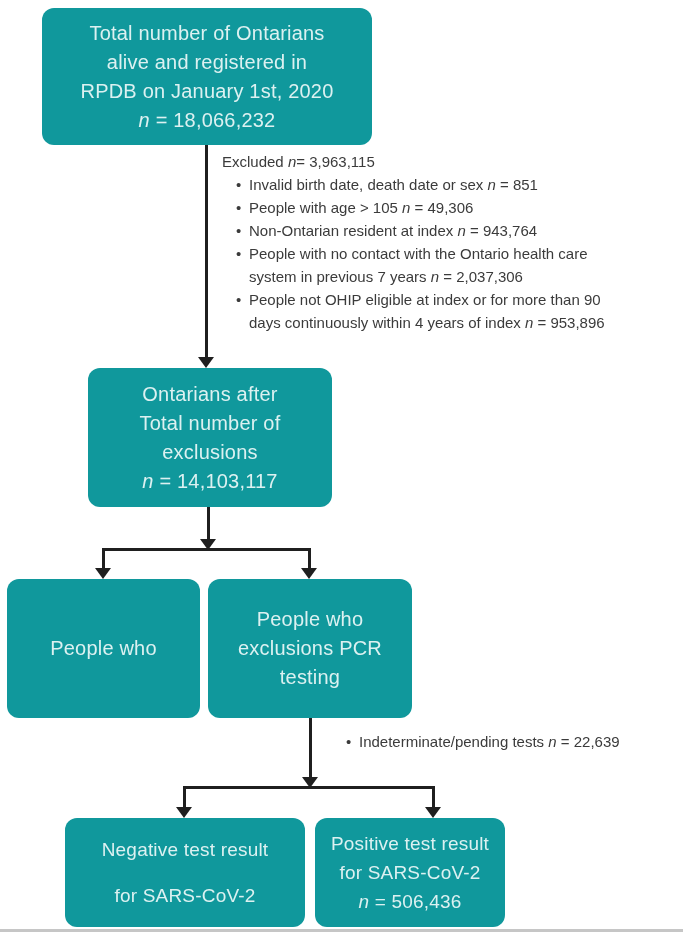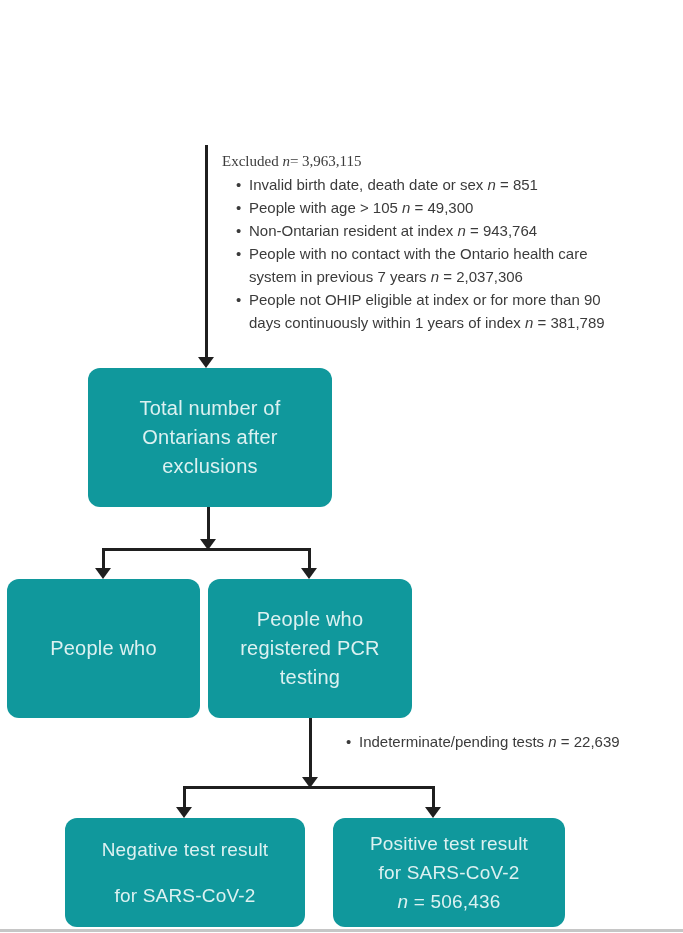--- a/index.html
+++ b/index.html
@@ -27,21 +27,21 @@
   }
   .node .nline i { font-style:italic; }
   
   .note {
     position:absolute;
     color:#3b3b3b;
     font-size:15px;
     line-height:23px;
   }
   .note i { font-style:italic; }
-  .note .hdr { white-space:nowrap;font-family:Liberation Serif, serif; }
+  .note .hdr { white-space:nowrap; }
   .note ul { margin:0; padding:0; list-style:none; }
   .note li { display:flex; }
   .note .dot { width:13px; margin-left:14px; flex:none; }
   .note .btxt { flex:1; }
   
   .vl, .hl { position:absolute; background:#1f1f1f; }
   .vl { width:3px; }
   .hl { height:3px; }
   .ah {
     position:absolute; width:0; height:0;
@@ -49,71 +49,78 @@
     border-right:8px solid transparent;
     border-top:11px solid #1f1f1f;
   }
   .bottom-rule { position:absolute; background:#c6c6c6; }
 </style>
 </head>
 <body>
 
 <div class="canvas">
 
+  <div class="node" style="left:42px; top:8px; width:330px; height:137px;">
+    <div>Total number of Ontarians</div>
+    <div>alive and registered in</div>
+    <div>RPDB on January 1st, 2020</div>
+    <div class="nline"><i>n</i><span> = 18,066,232</span></div>
+  </div>
 
   <div class="vl" style="left:205px; top:145px; height:213px;"></div>
   <div class="ah" style="left:198px; top:357px;"></div>
 
   <div class="note" style="left:222px; top:150px; width:400px;">
     <div class="hdr"><span>Excluded </span><i>n</i><span>= 3,963,115</span></div>
     <ul>
       <li>
         <span class="dot">•</span>
         <span class="btxt"><span>Invalid birth date, death date or sex </span><i>n</i><span> = 851</span></span>
       </li>
       <li>
         <span class="dot">•</span>
-        <span class="btxt"><span>People with age &gt; 105 </span><i>n</i><span> = 49,300</span></span>
+        <span class="btxt"><span>People with age &gt; 105 </span><i>n</i><span> = 49,306</span></span>
       </li>
       <li>
         <span class="dot">•</span>
         <span class="btxt"><span>Non-Ontarian resident at index </span><i>n</i><span> = 943,764</span></span>
       </li>
       <li>
         <span class="dot">•</span>
         <span class="btxt"><span>People with no contact with the Ontario health care system in previous 7 years </span><i>n</i><span> = 2,037,306</span></span>
       </li>
       <li>
         <span class="dot">•</span>
-        <span class="btxt"><span>People not OHIP eligible at index or for more than 90 days continuously within 1 years of index </span><i>n</i><span> = 381,789</span></span>
+        <span class="btxt"><span>People not OHIP eligible at index or for more than 90 days continuously within 4 years of index </span><i>n</i><span> = 953,896</span></span>
       </li>
     </ul>
   </div>
 
   <div class="node" style="left:88px; top:368px; width:244px; height:139px;">
+    <div>Ontarians after</div>
     <div>Total number of</div>
-    <div>Ontarians after</div>
     <div>exclusions</div>
+    <div class="nline"><i>n</i><span> = 14,103,117</span></div>
   </div>
 
   <div class="vl" style="left:207px; top:507px; height:33px;"></div>
   <div class="ah" style="left:200px; top:539px;"></div>
   <div class="hl" style="left:102px; top:548px; width:209px;"></div>
   <div class="vl" style="left:102px; top:548px; height:21px;"></div>
   <div class="ah" style="left:95px; top:568px;"></div>
   <div class="vl" style="left:308px; top:548px; height:21px;"></div>
   <div class="ah" style="left:301px; top:568px;"></div>
 
   <div class="node" style="left:7px; top:579px; width:193px; height:139px;">
     <div>People who</div>
   </div>
 
   <div class="node" style="left:208px; top:579px; width:204px; height:139px;">
     <div>People who</div>
-    <div>registered PCR</div>
+    <div>exclusions PCR</div>
     <div>testing</div>
   </div>
 
   <div class="note" style="left:332px; top:730px; width:345px;">
     <ul>
       <li>
         <span class="dot">•</span>
         <span class="btxt"><span>Indeterminate/pending tests </span><i>n</i><span> = 22,639</span></span>
       </li>
     </ul>
@@ -125,21 +132,21 @@
   <div class="vl" style="left:183px; top:786px; height:22px;"></div>
   <div class="ah" style="left:176px; top:807px;"></div>
   <div class="vl" style="left:432px; top:786px; height:22px;"></div>
   <div class="ah" style="left:425px; top:807px;"></div>
 
   <div class="node" style="left:65px; top:818px; width:240px; height:109px; font-size:19px;gap:17px;">
     <div>Negative test result</div>
     <div>for SARS-CoV-2</div>
   </div>
 
-  <div class="node" style="left:333px; top:818px; width:232px; height:109px; font-size:19px;">
+  <div class="node" style="left:315px; top:818px; width:190px; height:109px; font-size:19px;">
     <div>Positive test result</div>
     <div>for SARS-CoV-2</div>
     <div class="nline"><i>n</i><span> = 506,436</span></div>
   </div>
 
   <div class="bottom-rule" style="left:0; top:929px; width:683px; height:3px;"></div>
 
 </div>
 
 </body></html>

